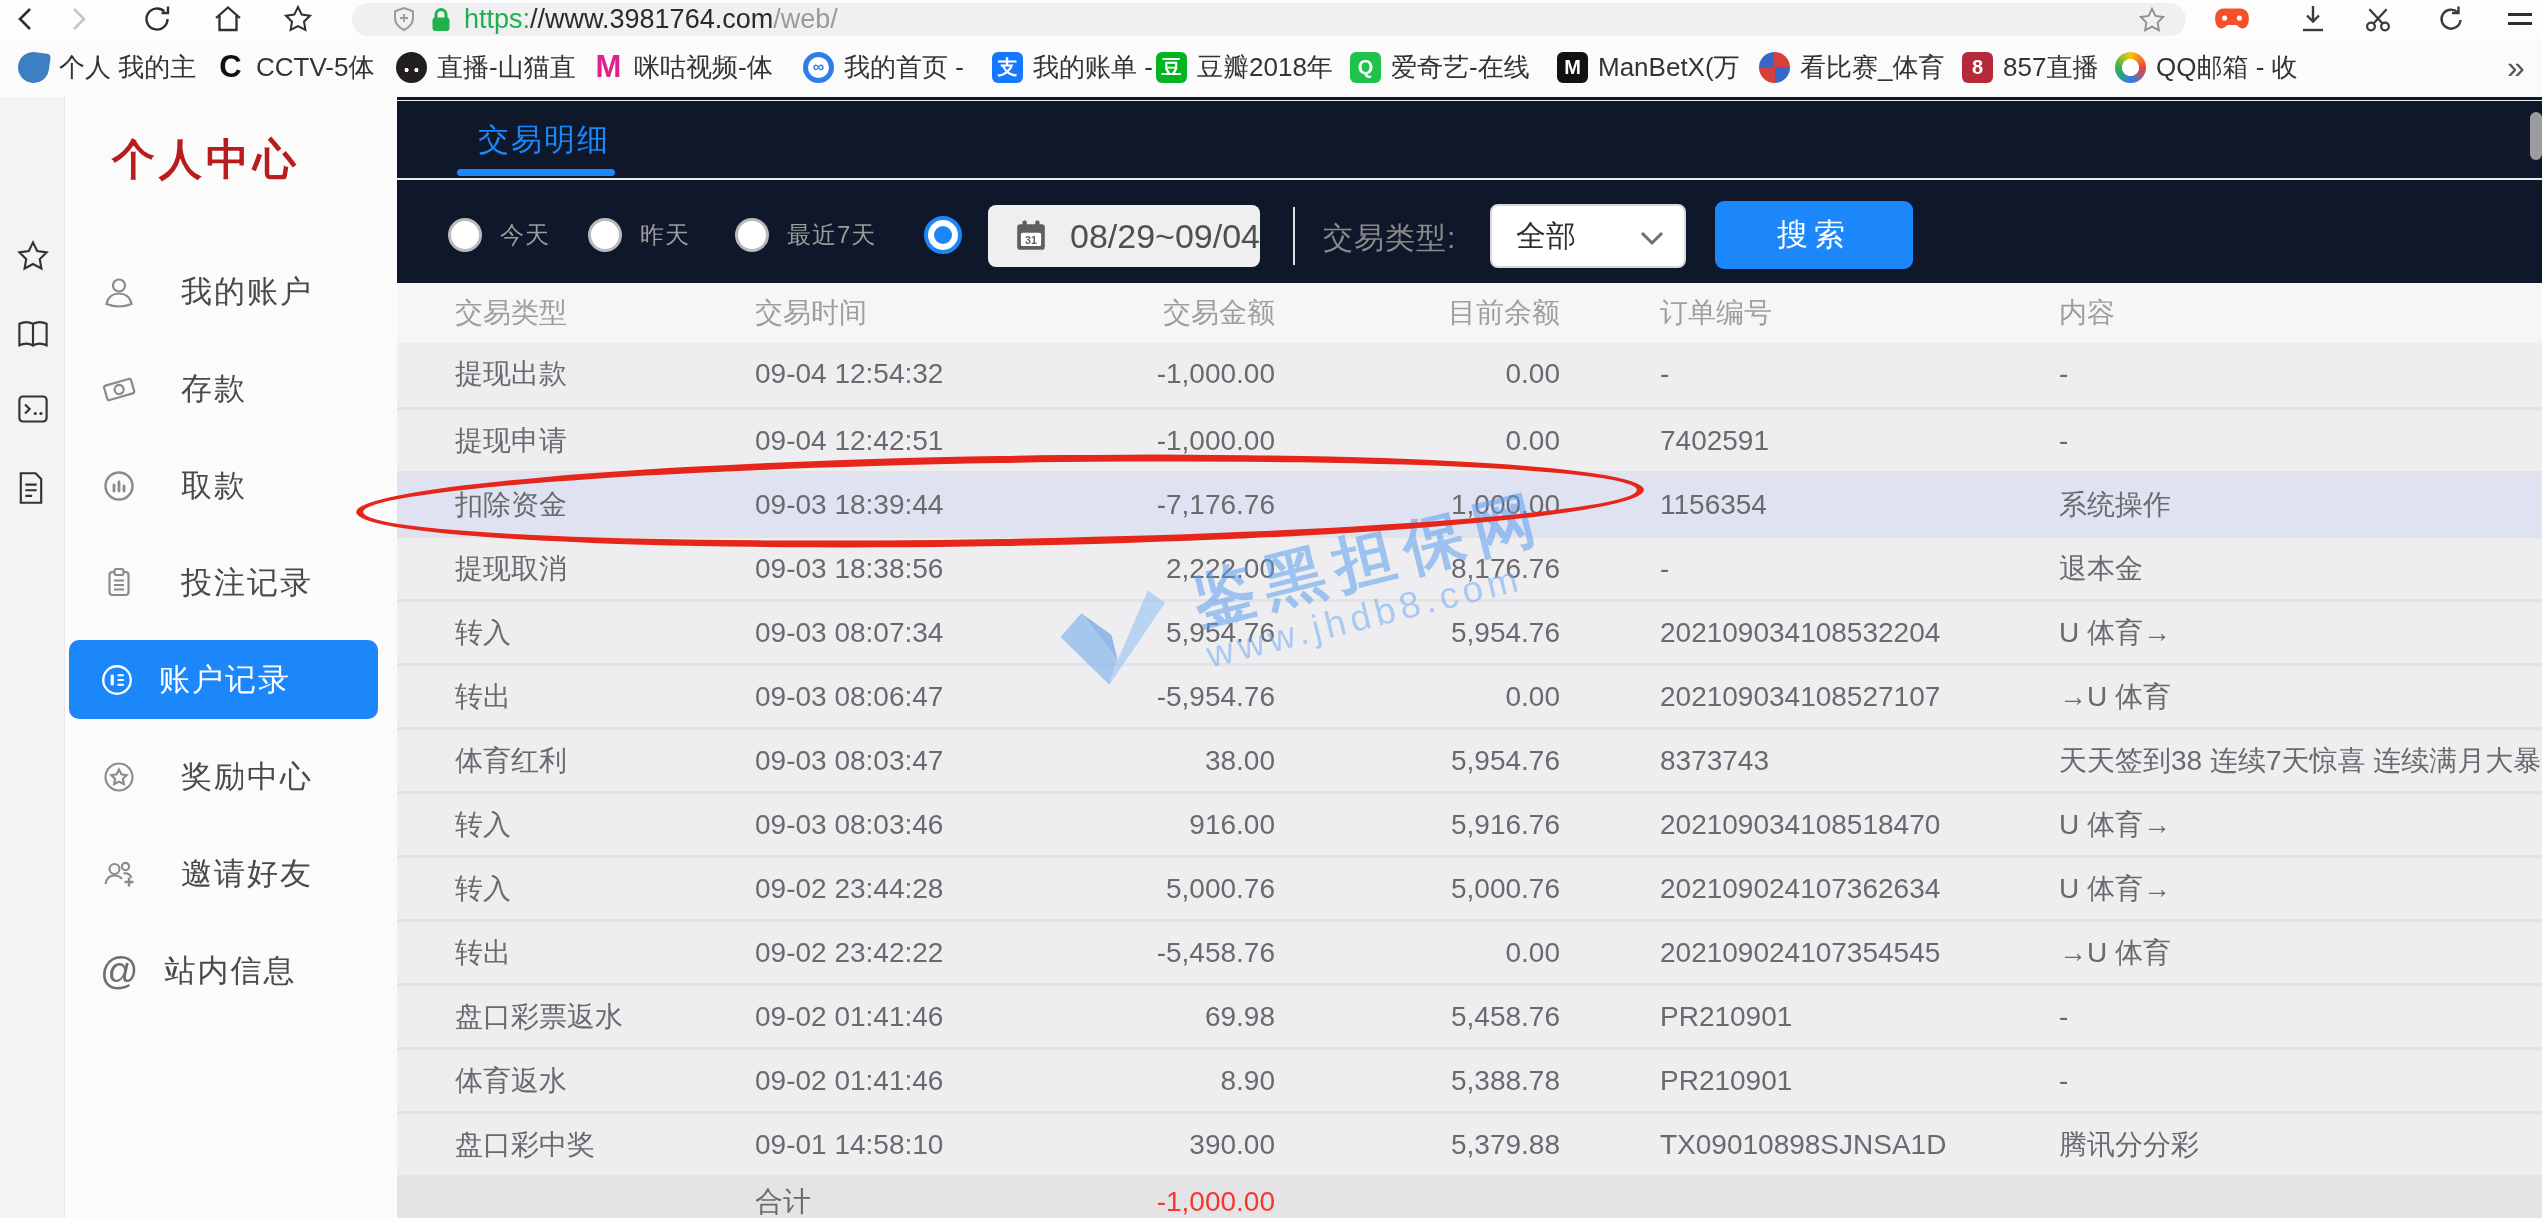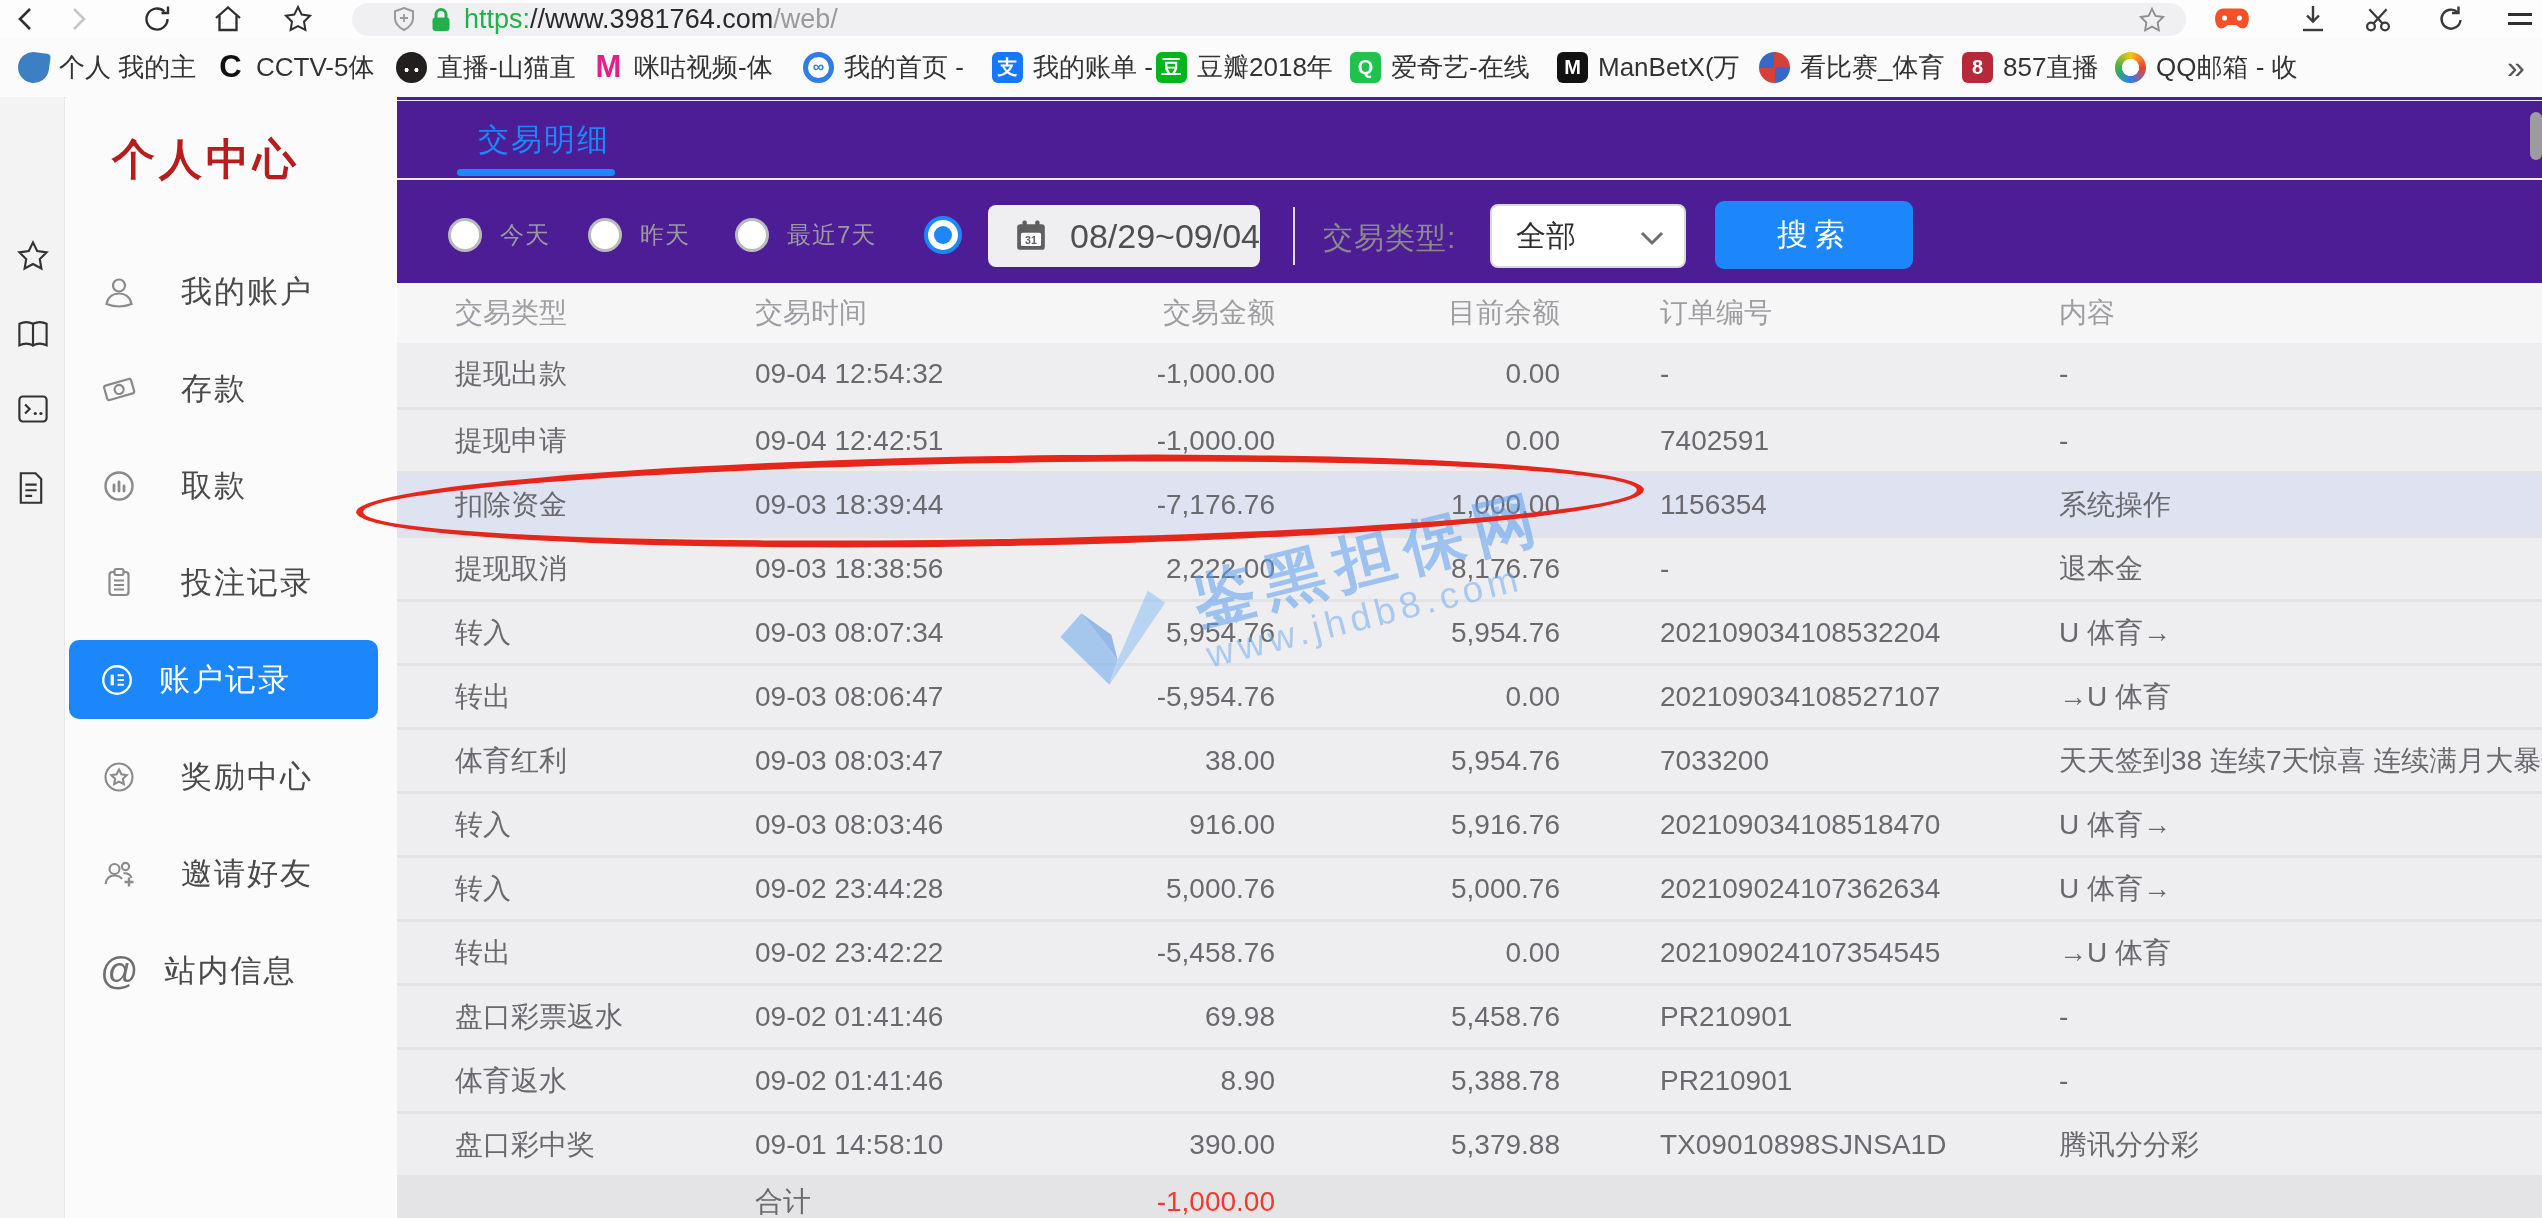--- a/index.html
+++ b/index.html
@@ -34,21 +34,21 @@
   .snav{position:absolute;left:0;width:100%;height:50px;display:flex;align-items:center;cursor:pointer}
   .snav .sico{margin-left:36px;width:34px;height:34px;flex:none}
   .snav .slab{margin-left:45px;font-size:31px;color:#4a4a4a;letter-spacing:2px}
   .snav-pill{position:absolute;left:3px;top:543px;width:309px;height:79px;background:#1b87fb;border-radius:10px;
              display:flex;align-items:center;cursor:pointer}
   .snav-pill .sico{margin-left:30px;width:36px;height:36px;flex:none}
   .snav-pill .slab{margin-left:24px;font-size:31px;color:#fff;letter-spacing:2px}
   .at-glyph{font-size:38px;color:#6f6f6f;margin-left:34px;line-height:34px}
 
   
-  .main{position:absolute;left:397px;top:97px;width:2145px;height:1121px;background:#4c1d95}
+  .main{position:absolute;left:397px;top:97px;width:2145px;height:1121px;background:#0f172a}
   .hair1{position:absolute;left:0;top:3px;width:100%;height:1px;background:#e9ecf1}
   .tab{position:absolute;left:81px;top:22px;font-size:31px;color:#1b87fb;letter-spacing:2px;cursor:pointer}
   .tabline{position:absolute;left:60px;top:72px;width:158px;height:7px;border-radius:3.5px;background:#1b87fb}
   .hair2{position:absolute;left:0;top:81px;width:100%;height:2px;background:#e9e9eb}
 
   
   .radio{position:absolute;top:121px;width:34px;height:34px;border:3px solid #b9babc;border-radius:50%;
          background:#fff;box-sizing:border-box;cursor:pointer}
   .radio-sel{position:absolute;left:527px;top:119px;width:38px;height:38px;border:4px solid #1b87fb;border-radius:50%;
          background:#fff;box-sizing:border-box;display:flex;align-items:center;justify-content:center;cursor:pointer}
@@ -428,21 +428,21 @@
           <span class="tc col3">-5,954.76</span>
           <span class="tc col4">0.00</span>
           <span class="tc col5">202109034108527107</span>
           <span class="tc col6">→U 体育</span>
         </div>
         <div class="trow">
           <span class="tc col1">体育红利</span>
           <span class="tc col2">09-03 08:03:47</span>
           <span class="tc col3">38.00</span>
           <span class="tc col4">5,954.76</span>
-          <span class="tc col5">7033200</span>
+          <span class="tc col5">8373743</span>
           <span class="tc col6">天天签到38 连续7天惊喜 连续满月大暴击</span>
         </div>
         <div class="trow">
           <span class="tc col1">转入</span>
           <span class="tc col2">09-03 08:03:46</span>
           <span class="tc col3">916.00</span>
           <span class="tc col4">5,916.76</span>
           <span class="tc col5">202109034108518470</span>
           <span class="tc col6">U 体育→</span>
         </div>

